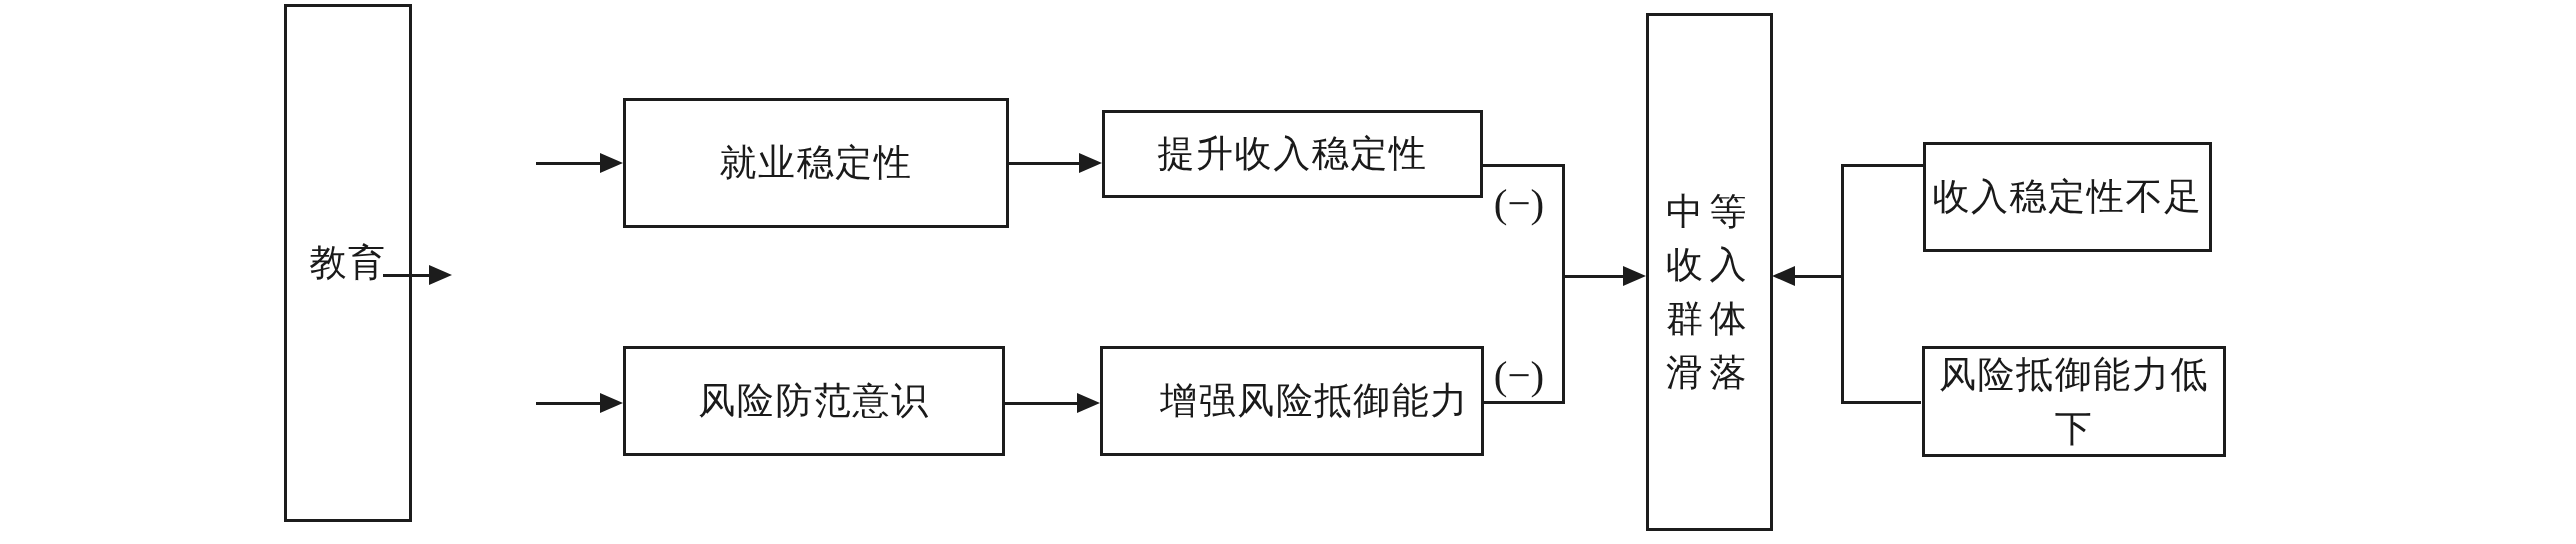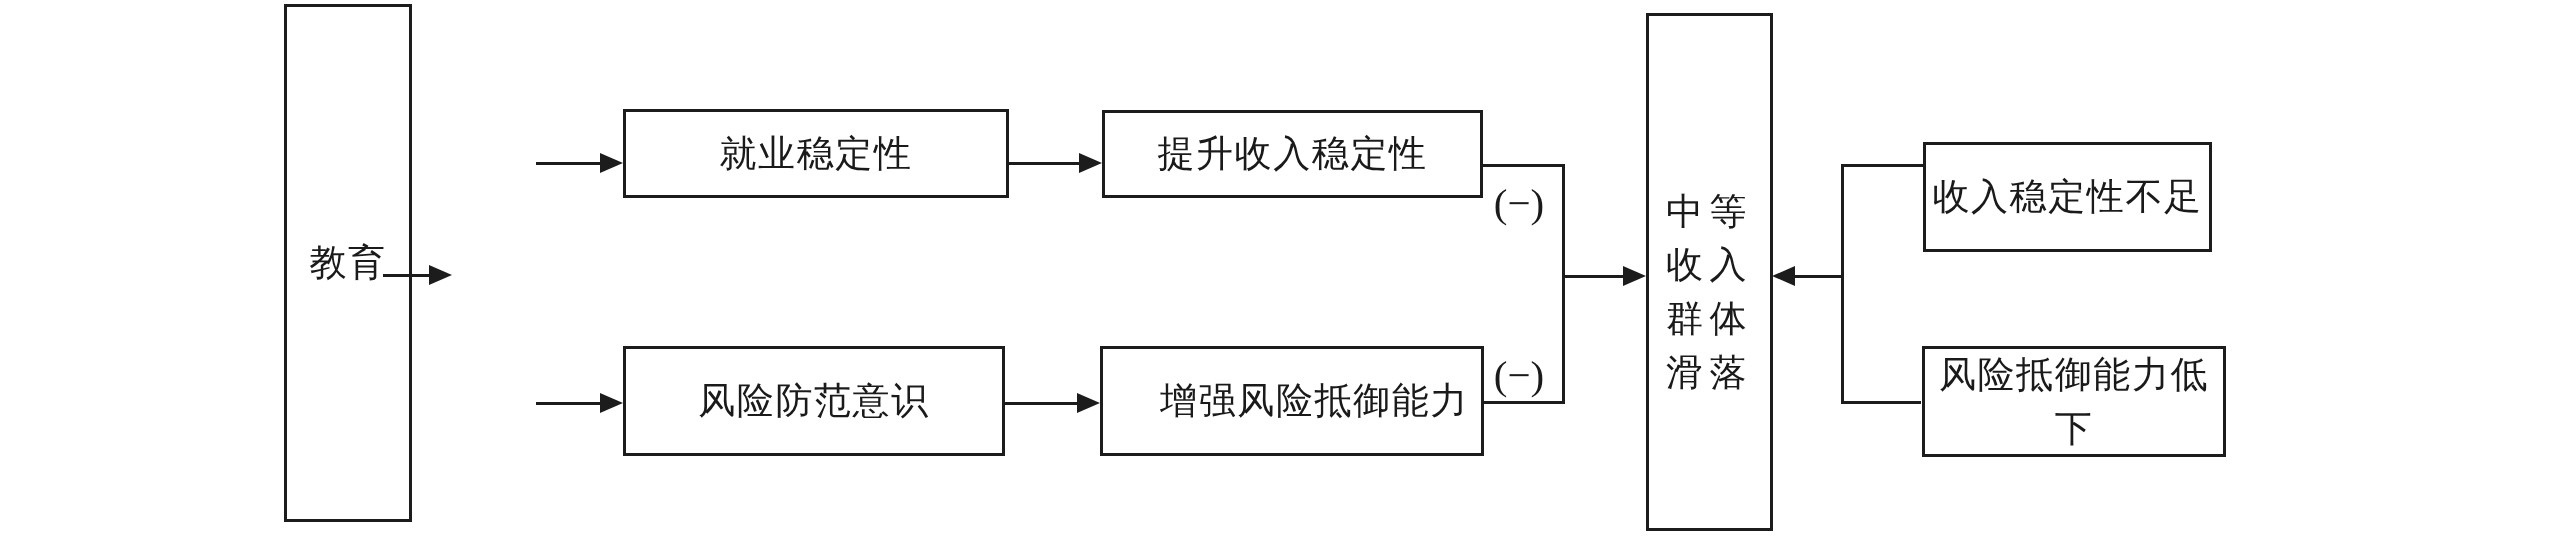--- a/index.html
+++ b/index.html
@@ -63,21 +63,21 @@
 </head>
 <body>
 
 <div id="canvas">
 
   <div class="box" style="left:256px;top:4.1px;width:128px;height:518px;margin-left:28px;">
     <span>教育</span>
   </div>
 
 
-  <div class="box" style="left:623px;top:109px;width:386px;height:89px;">
+  <div class="box" style="left:623px;top:98px;width:386px;height:130px;">
     <span>就业稳定性</span>
   </div>
 
   <div class="box" style="left:1102px;top:110px;width:381px;height:88px;">
     <span>提升收入稳定性</span>
   </div>
 
   <div class="box" style="left:623px;top:346px;width:382px;height:110px;">
     <span>风险防范意识</span>
   </div>

